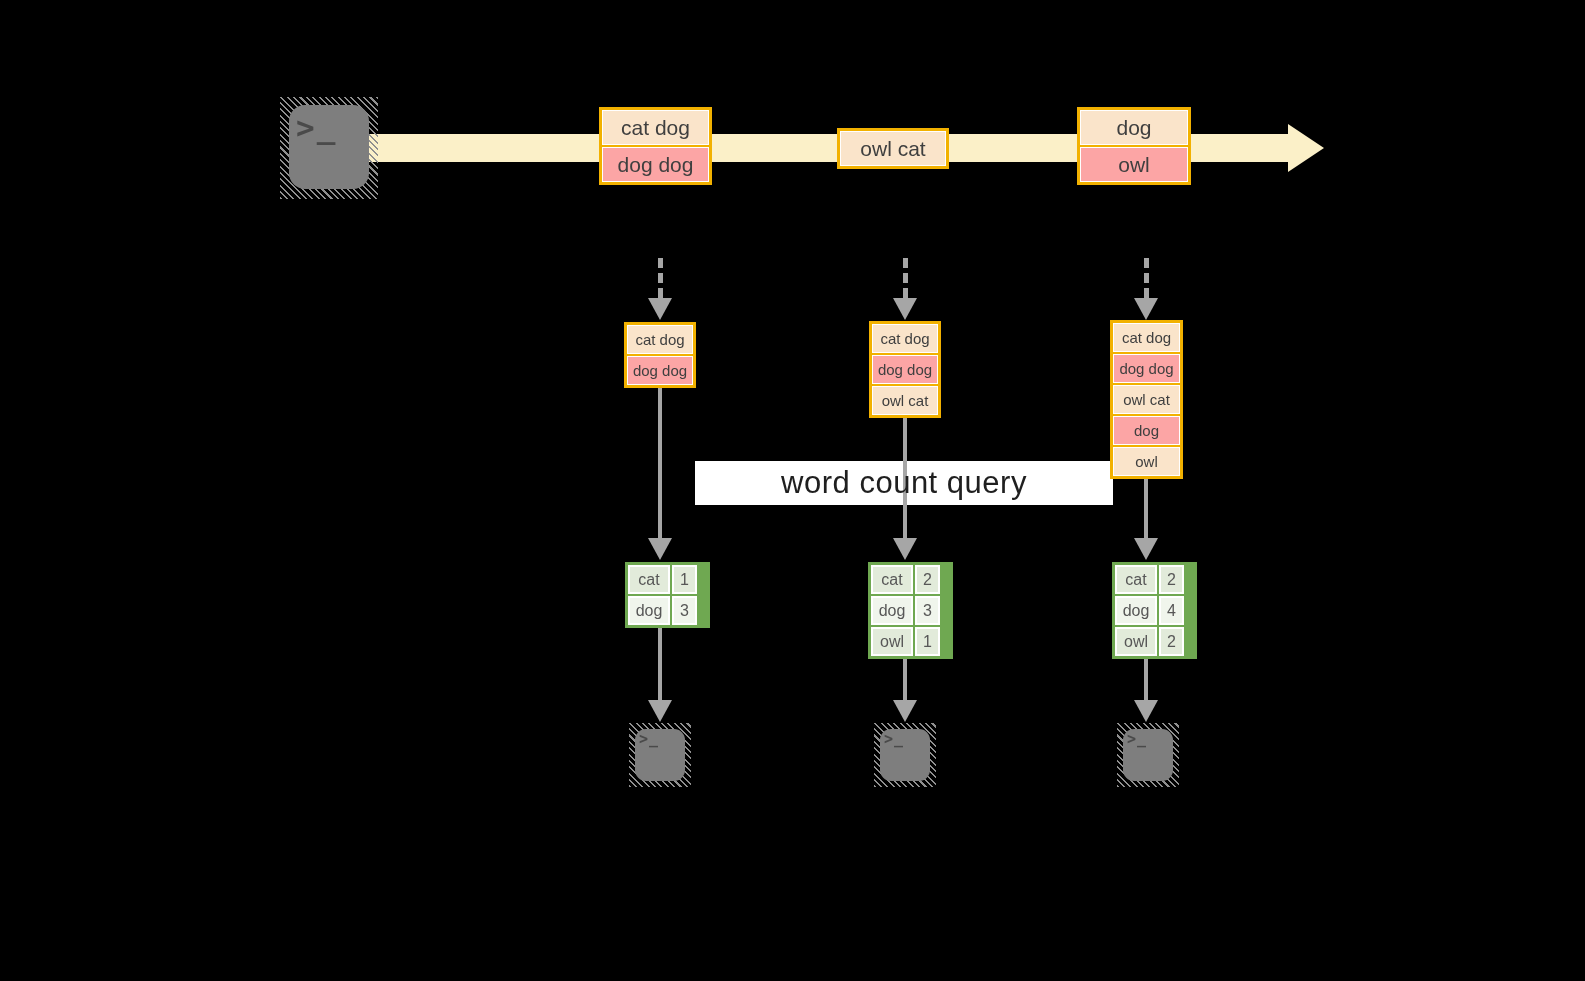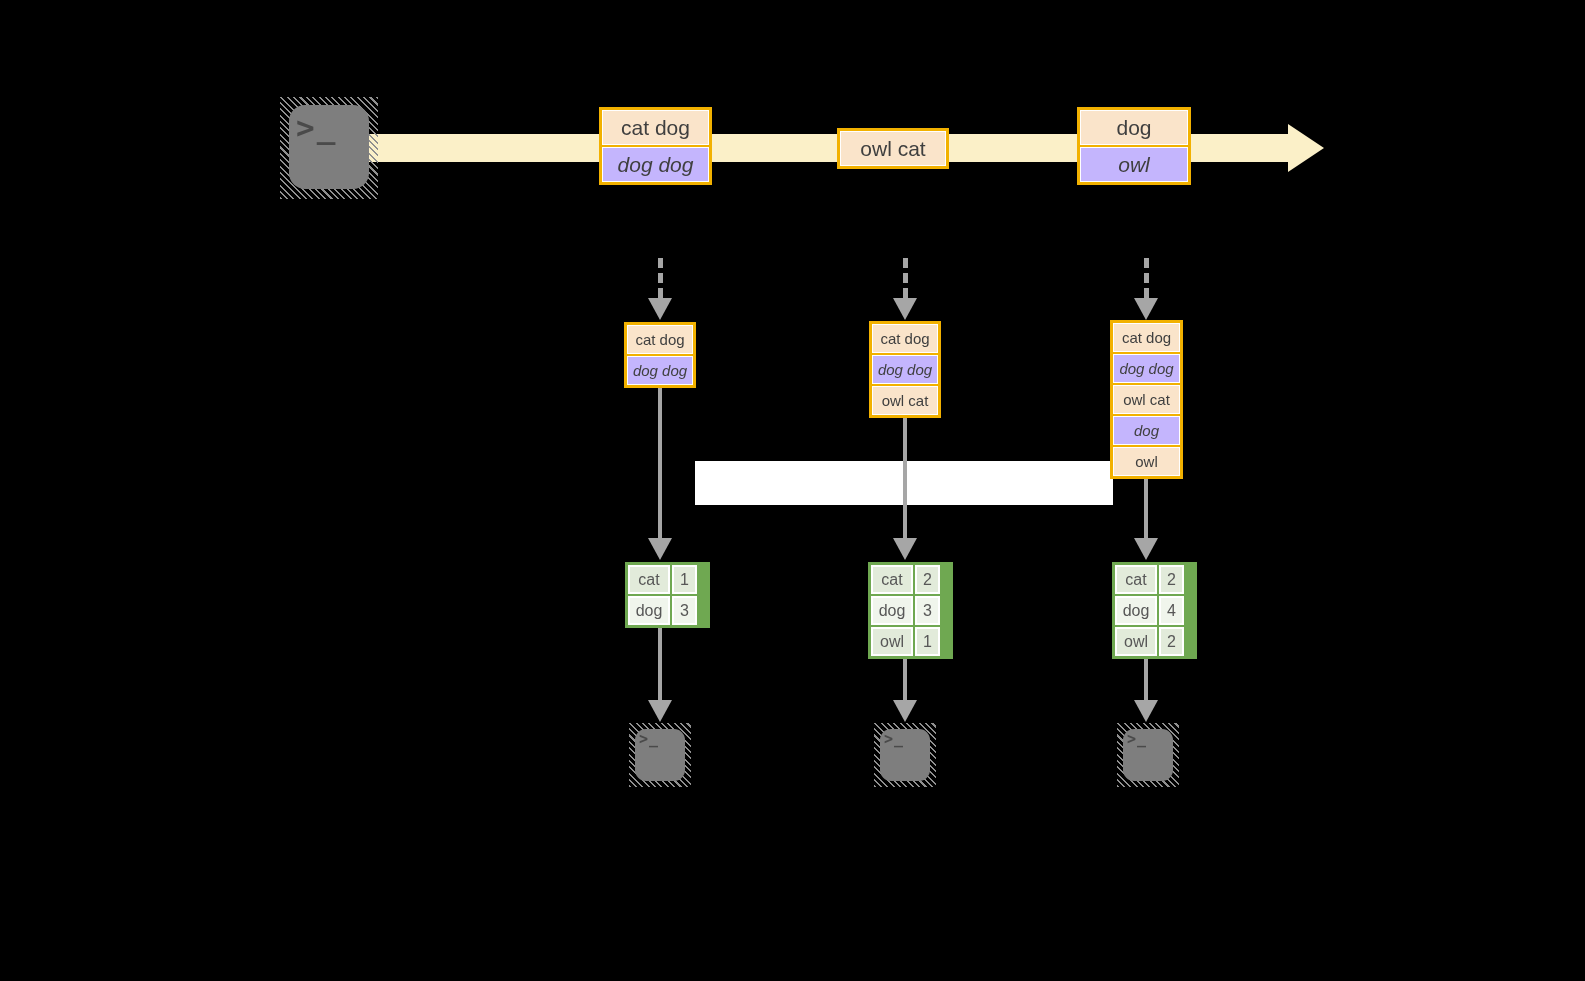--- a/index.html
+++ b/index.html
@@ -22,21 +22,21 @@
   .out-term .term-inner{left:6px;top:6px;right:6px;bottom:6px;border-radius:11px;}
   .term-glyph{position:absolute;color:#4A4A4A;font-family:"DejaVu Sans Mono",monospace;font-weight:bold;}
   .src-term .term-glyph{left:16px;top:12px;font-size:31px;letter-spacing:2px;}
   .out-term .term-glyph{left:10px;top:7px;font-size:15px;letter-spacing:1px;}
   
   .obox{position:absolute;box-sizing:border-box;display:flex;flex-direction:column;gap:2px;
     border:3px solid #F2B100;background:#F2B100;z-index:4;}
   .ocell{box-sizing:border-box;border:1px solid #fff;color:#3F3F3F;
     display:flex;align-items:center;justify-content:center;white-space:nowrap;text-align:right;}
   .fill-dark{background:#FAE4CA;}
-  .fill-light{background:#c4b5fd;font-style:italic;}
+  .fill-light{background:#fca5a5;}
   .tbox .ocell{height:35px;font-size:21px;}
   .sbox .ocell{height:29px;font-size:15px;}
   
   .darrow-shaft{position:absolute;width:0;height:40px;border-left:5px dashed #A6A6A6;z-index:2;}
   .tri-down{position:absolute;width:0;height:0;z-index:3;
     border-left:12px solid transparent;border-right:12px solid transparent;
     border-top:22px solid #A6A6A6;}
   .sline{position:absolute;width:4px;background:#A6A6A6;z-index:3;}
   
   .qband{position:absolute;left:695px;top:461px;width:418px;height:44px;background:#FFFFFF;z-index:2;}
@@ -94,20 +94,21 @@
   </div>
   <div class="obox sbox" style="left:1110px;top:320px;width:73px;">
     <div class="ocell fill-dark">cat dog</div>
     <div class="ocell fill-light">dog dog</div>
     <div class="ocell fill-dark">owl cat</div>
     <div class="ocell fill-light">dog</div>
     <div class="ocell fill-dark">owl</div>
   </div>
 
   <div class="qband"></div>
+  <div class="qtext">word count query</div>
 
   <div class="sline" style="left:658px;top:386px;height:153px;"></div>
   <div class="tri-down" style="left:648px;top:538px;"></div>
   <div class="sline" style="left:903px;top:416px;height:123px;"></div>
   <div class="tri-down" style="left:893px;top:538px;"></div>
   <div class="sline" style="left:1144px;top:479px;height:60px;"></div>
   <div class="tri-down" style="left:1134px;top:538px;"></div>
 
   <div class="gtable" style="left:625px;top:562px;">
     <div class="gcell gr-dark">cat</div>

